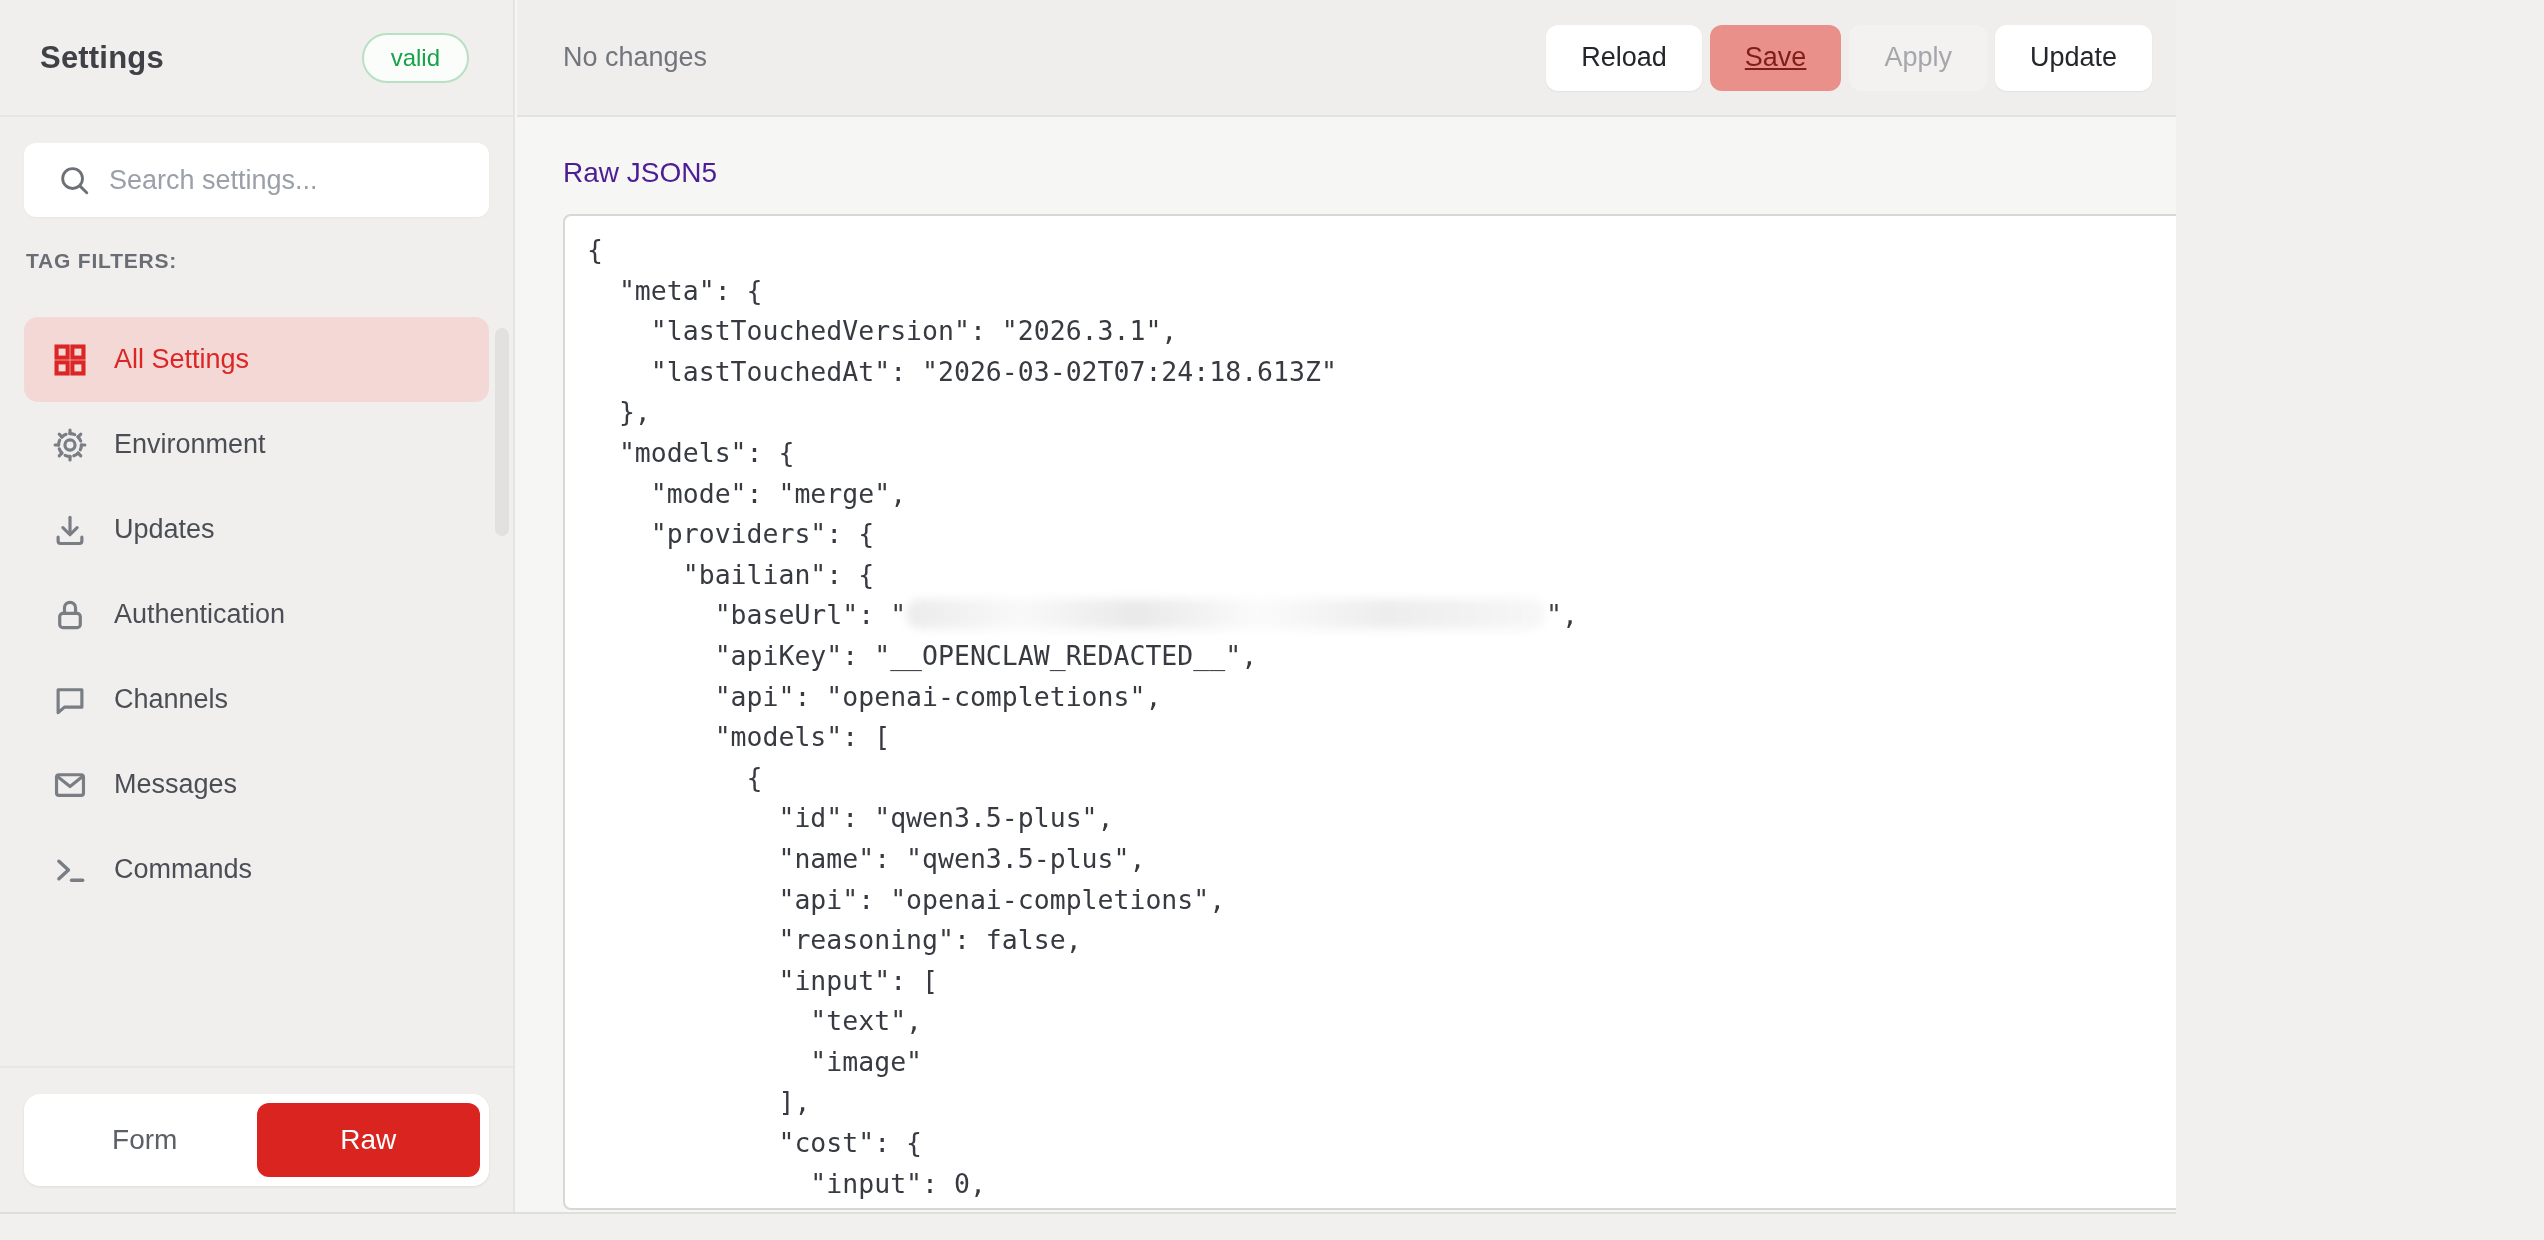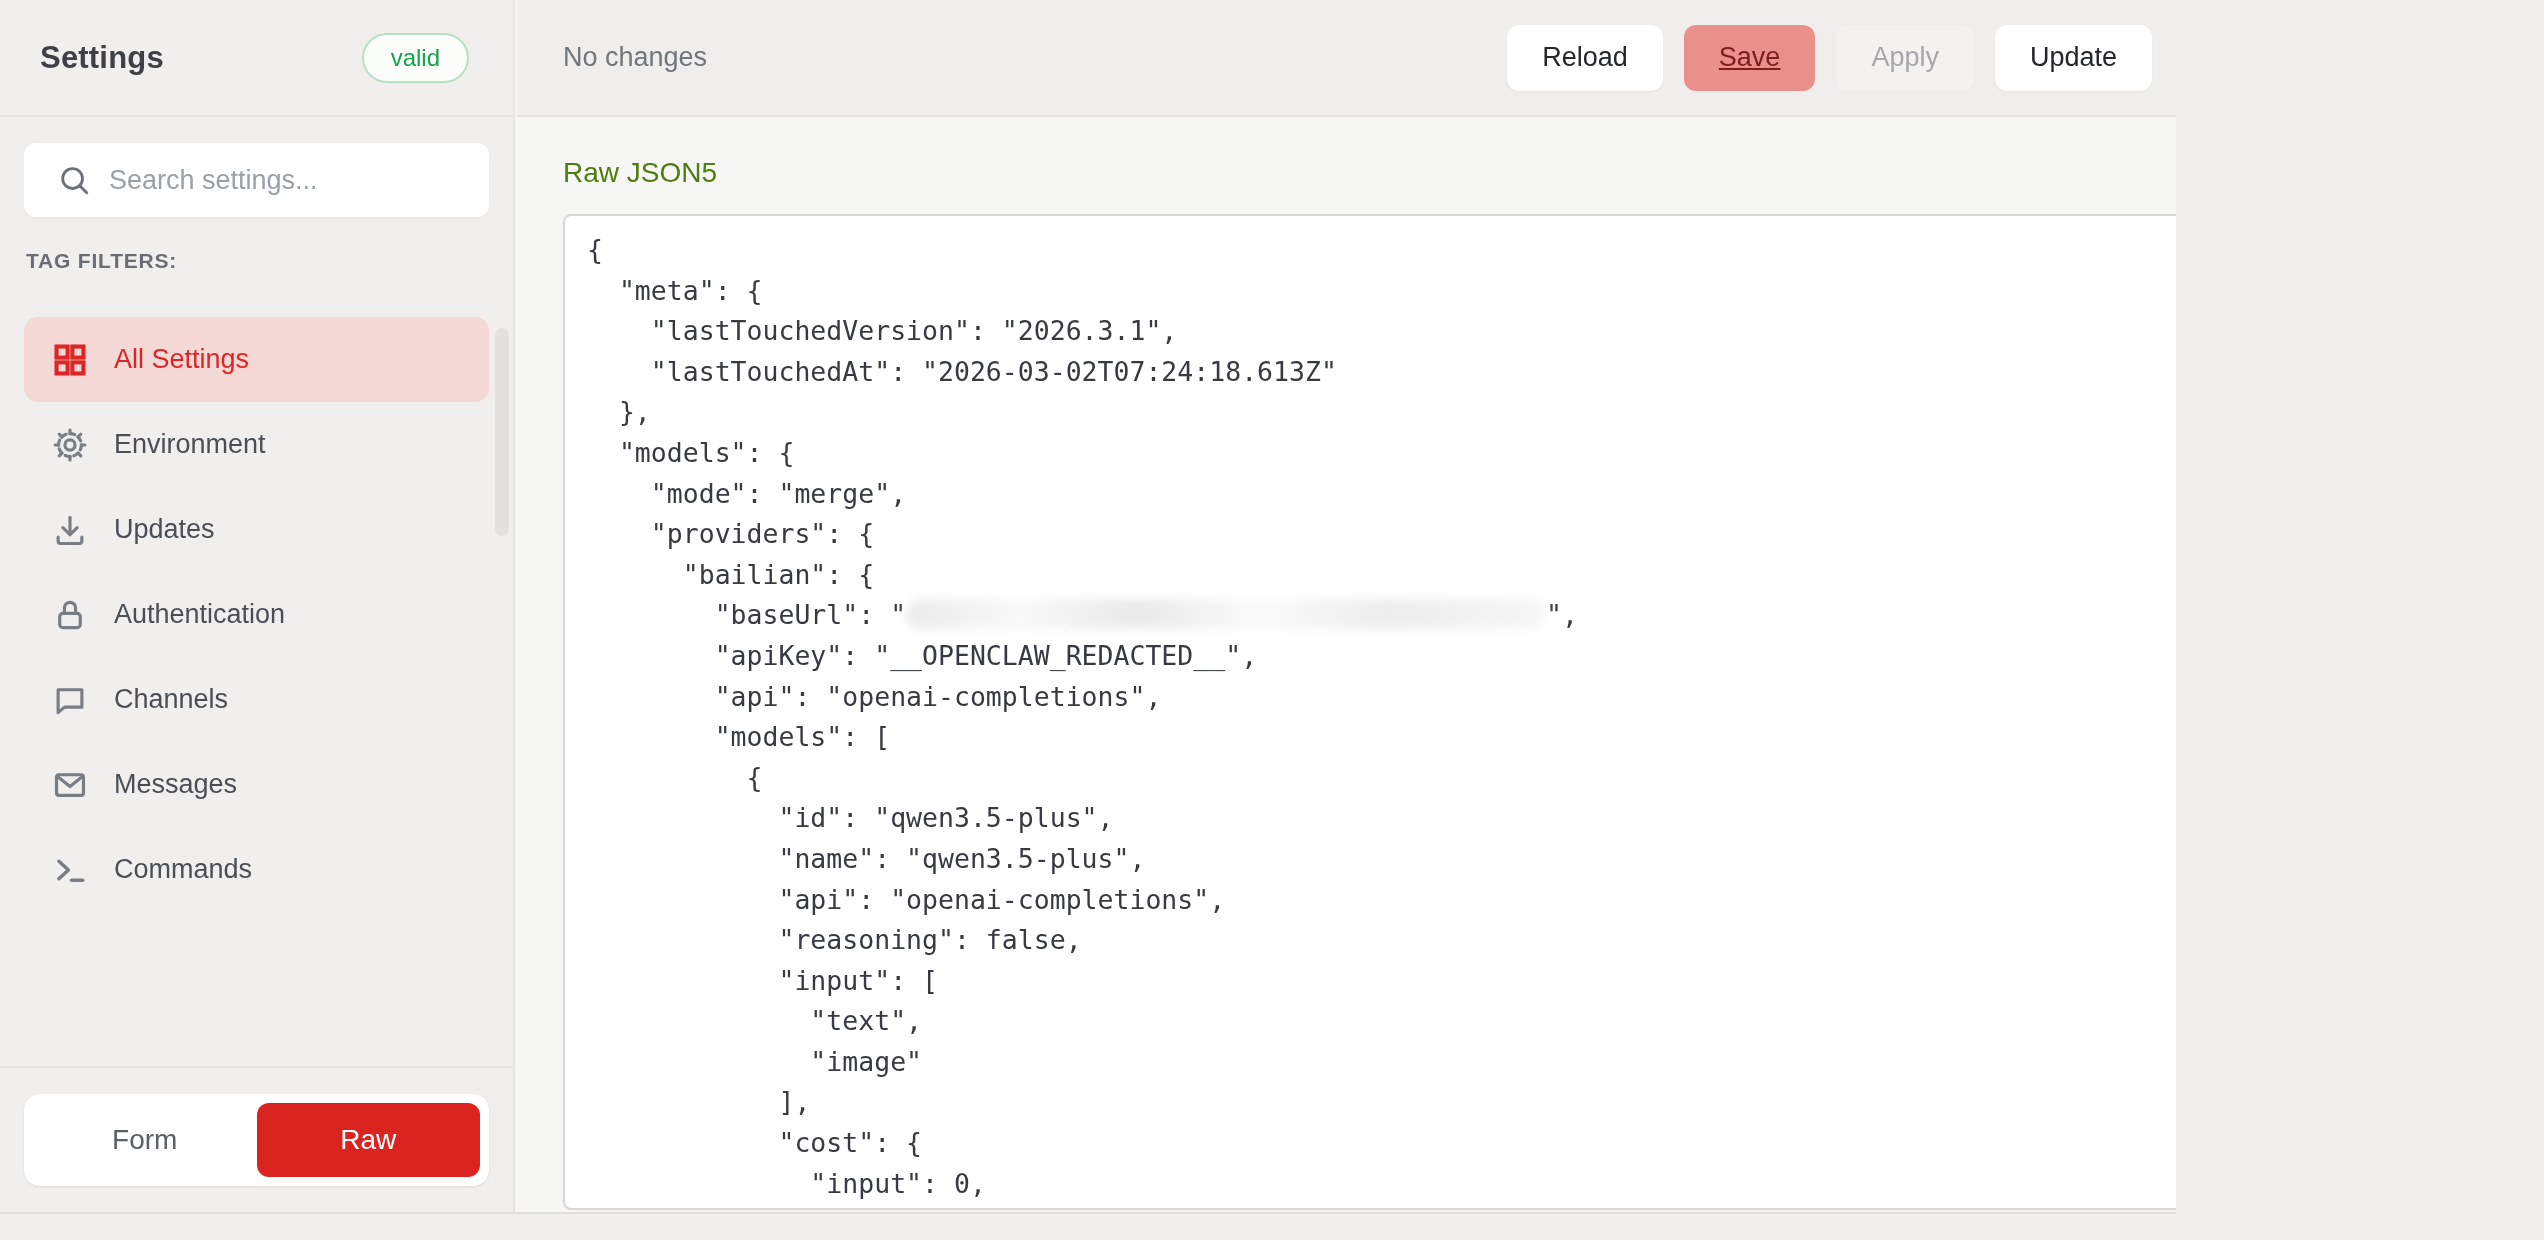--- a/index.html
+++ b/index.html
@@ -45,31 +45,31 @@
                  border-radius:12px; font-size:28px; font-weight:400; color:#5b5f66;
                  font-family:"Liberation Sans",sans-serif; cursor:pointer; }
   .view-toggle .toggle-btn.active { background:#da2420; color:#ffffff; }
 
   
   .main-header { position:absolute; left:517px; top:0; right:0; height:117px;
                  background:#efeeec; border-bottom:2px solid #e3e2e0;
                  display:flex; align-items:center; justify-content:space-between;
                  padding:0 24px 0 46px; }
   .status-text { font-size:27px; color:#71757c; }
-  .header-actions { display:flex; gap:21px; }
+  .header-actions { display:flex; gap:8px; }
   .btn { height:66px; padding:0 35px; border:none; border-radius:12px; font-size:27px;
          font-family:"Liberation Sans",sans-serif; cursor:pointer; }
   .btn-default { background:#ffffff; color:#23262b; box-shadow:0 1px 2px rgba(0,0,0,.06); }
   .btn-save { background:#e9908a; color:#7f1d1d;text-decoration:underline; }
   .btn-apply { background:#f3f2f0; color:#a6a7ad; }
 
   
   .main-content { position:absolute; left:517px; top:119px; right:0; bottom:28px;
                   background:#f6f6f4; }
-  .editor-label { position:absolute; left:46px; top:38px; font-size:28px; color:#4d7c0f; }
+  .editor-label { position:absolute; left:46px; top:38px; font-size:28px; color:#4c1d95; }
   .editor-panel { position:absolute; left:46px; top:95px; width:1953px; bottom:2px;
                   background:#ffffff; border:2px solid #d8d7d5; border-radius:8px;
                   overflow:hidden; }
   .code-area { padding:14px 0 0 22px; font-family:"DejaVu Sans Mono", monospace;
                font-size:26.5px; line-height:40.6px; color:#373a40; }
   .code-line { white-space:pre; }
   .redacted { display:inline-block; width:640px; height:30px; border-radius:15px;
               vertical-align:-5px;
               background:linear-gradient(90deg,#ebebeb 0%,#f9f9f9 18%,#e9e9e9 36%,#fbfbfb 55%,#ededed 75%,#f7f7f7 100%);
               filter:blur(5px); }

